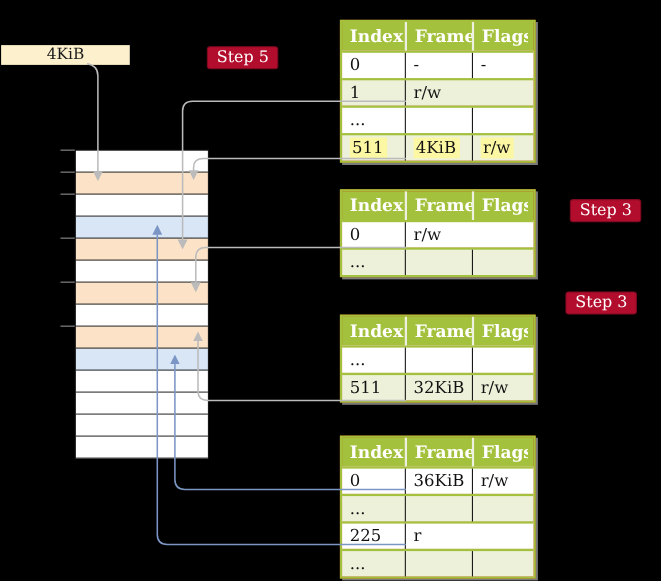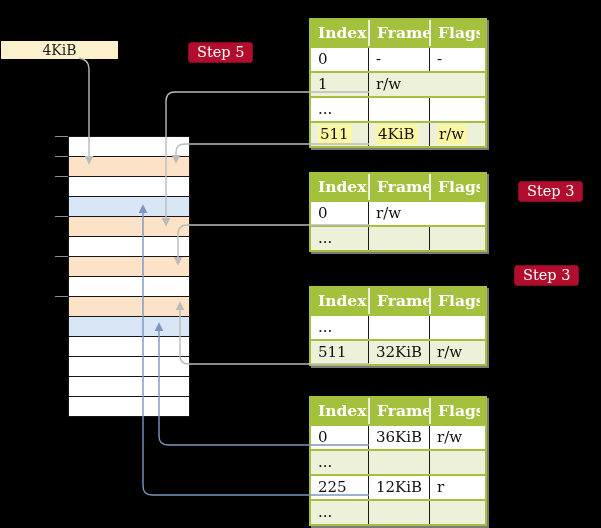--- a/index.html
+++ b/index.html
@@ -157,21 +157,20 @@
         <div class="bcell">36KiB</div>
         <div class="bcell">r/w</div>
       </div>
       <div class="brow shade">
         <div class="bcell">...</div>
         <div class="bcell"></div>
         <div class="bcell"></div>
       </div>
       <div class="brow">
         <div class="bcell">225</div>
-        <div class="bcell">12KiB</div>
         <div class="bcell">r</div>
       </div>
       <div class="brow shade">
         <div class="bcell">...</div>
         <div class="bcell"></div>
         <div class="bcell"></div>
       </div>
     </div>
 
   <svg id="arrows" width="601" height="528" viewBox="0 0 601 528">

